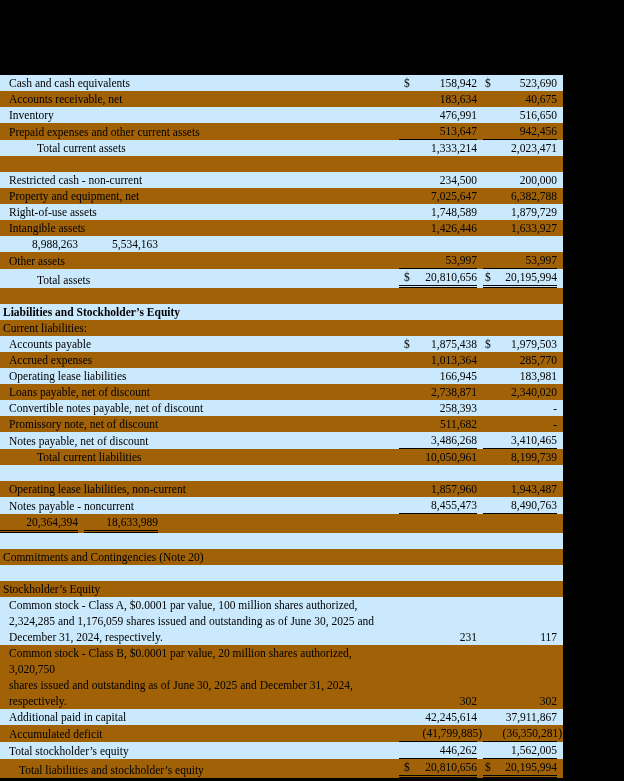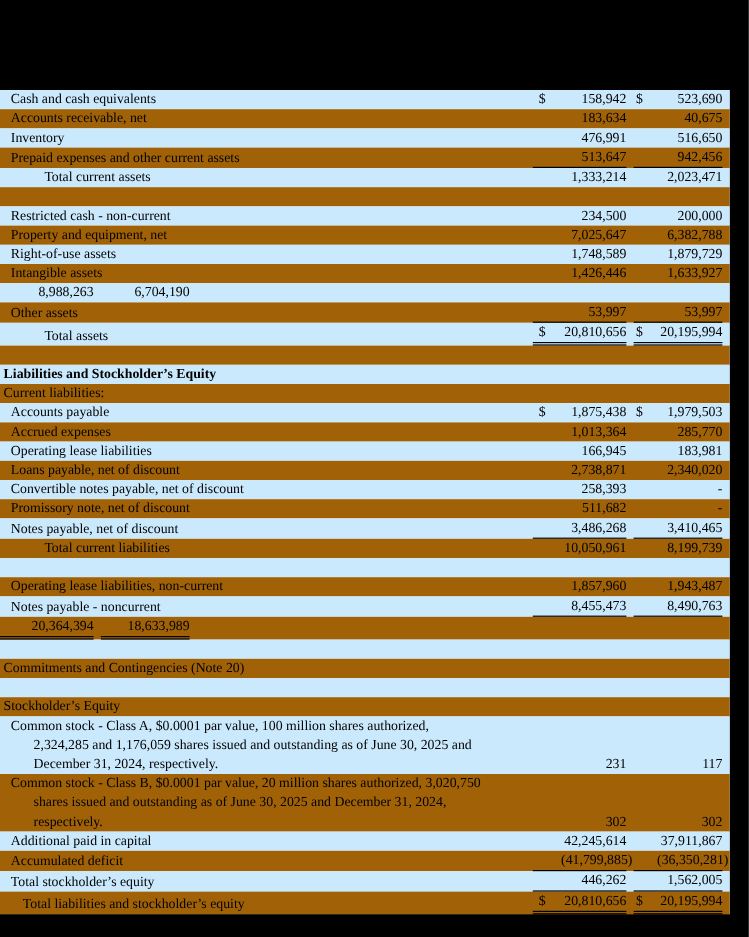--- a/index.html
+++ b/index.html
@@ -2,42 +2,42 @@
 <html><head>
 <meta charset="utf-8">
 <style>
   html,body{margin:0;padding:0;}
   body{
     width:624px;height:781px;overflow:hidden;
     background:#000;
     font-family:"Liberation Serif","DejaVu Serif",serif;
     -webkit-font-smoothing:antialiased;
   }
-  .frame{width:608px;height:781px;display:flex;flex-direction:column;}
+  .frame{width:563px;height:781px;display:flex;flex-direction:column;}
   .bar{background:#000;flex:0 0 auto;}
   .bar.top{height:75px;}
   .bar.bottom{flex:1 1 auto;}
   .sheet{background:#fff;flex:0 0 auto;}
   .row{
     display:flex;align-items:flex-end;
     min-height:16px;line-height:16px;
     font-size:11.5px;color:#000;
     padding-right:6px;
   }
   .row.blue{background:#cbe9fc;}
   .row.white{background:#a16207;font-family:Liberation Serif, serif;}
   .row.bold{font-weight:bold;}
   .row.spacer{height:16px;}
   .label{flex:1 1 auto;min-width:0;}
   .ind-header{padding-left:3px;}
   .ind-item{padding-left:9px;}
   .ind-total{padding-left:37px;}
   .ind-grand{padding-left:19px;}
   .ml-first{padding-left:9px;}
-  .ml-cont{padding-left:28px;}
+  .ml-cont{padding-left:9px;}
   .v{
     flex:0 0 auto;display:flex;justify-content:flex-end;align-items:flex-end;
     box-sizing:border-box;white-space:nowrap;
   }
   .v1{width:78px;padding-left:5px;justify-content:flex-end;}
   .v2{width:74px;margin-left:6px;padding-left:2px;}
   .v.dollar{justify-content:space-between;}
   .ul{border-bottom:1px solid #000;}
   .dul{border-bottom:3px double #000;}
   .neg{margin-right:-5px;}
@@ -130,21 +130,21 @@
         </div>
         <div class="v v2">
           <span>1,633,927</span>
         </div>
       </div>
       <div class="row blue">
         <div class="v v1">
           <span>8,988,263</span>
         </div>
         <div class="v v2">
-          <span>6,704,190</span>
+          <span>5,534,163</span>
         </div>
       </div>
       <div class="row white">
         <div class="label ind-item">Other assets</div>
         <div class="v v1 ul">
           <span>53,997</span>
         </div>
         <div class="v v2 ul">
           <span>53,997</span>
         </div>

